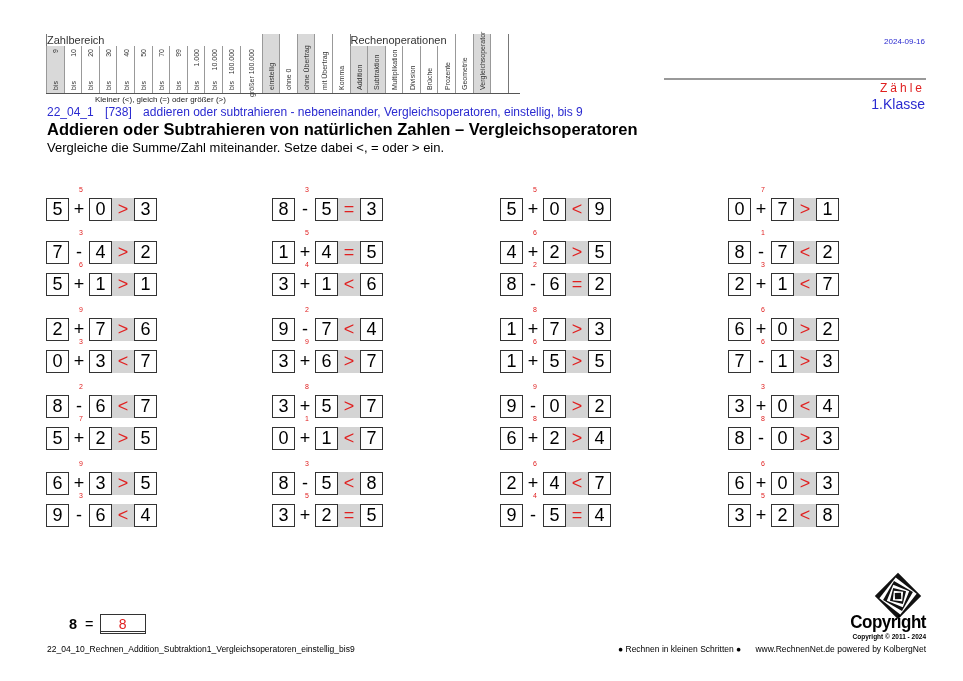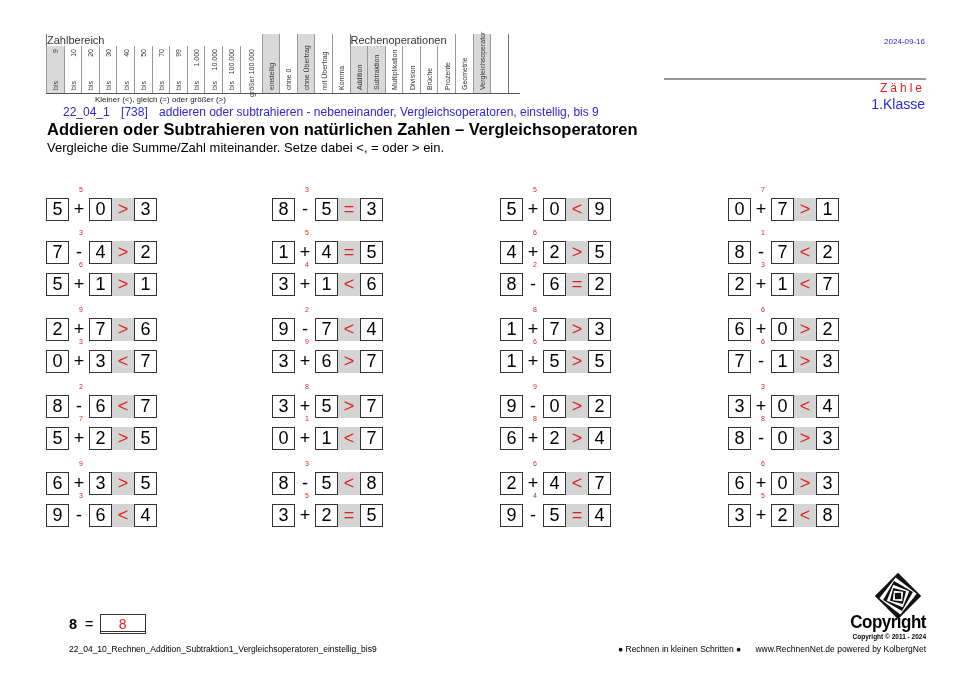--- a/index.html
+++ b/index.html
@@ -19,36 +19,36 @@
   .col.tall { margin-top: -12px; height: calc(100% + 12px); }
   .cat-end { border-left: 1px solid #777; width: 12px; margin-top: 0; }
 
   .compare-label { position: absolute; left: 47px; top: 95px; font-size: 8px; color: #222; margin-left: 48px; }
 
   .date { position: absolute; right: 38px; top: 37px; font-size: 8px; color: #2a2ad0; }
   .hr-line { position: absolute; left: 664px; top: 78px; width: 262px; height: 2px; background: #999; }
   .loesung { position: absolute; right: 38px; top: 81px; font-size: 12px; color: #e02020; letter-spacing: 3px; }
   .klasse { position: absolute; right: 38px; top: 96px; font-size: 14px; color: #2a2ad0; }
 
-  .subtitle { position: absolute; left: 47px; top: 105px; font-size: 12px; color: #2a2ad0; white-space: nowrap; margin-left: 16px; }
+  .subtitle { position: absolute; left: 47px; top: 105px; font-size: 12px; color: #2a2ad0; white-space: nowrap; }
   .subtitle span { margin-right: 8px; }
   .title { position: absolute; left: 47px; top: 120px; font-size: 16.5px; font-weight: bold; white-space: nowrap; }
   .instruction { position: absolute; left: 47px; top: 140px; font-size: 13px; white-space: nowrap; }
   .ex { position: absolute; height: 24px; display: flex; align-items: center; }
   .ex .hint { position: absolute; left: 30px; top: -11px; font-size: 7px; color: #e02020; width: 10px; text-align: center; }
   .box { width: 23px; height: 23px; border: 1.5px solid #333; font-size: 18px; line-height: 20px; text-align: center; background: #fff; }
   .op { width: 20px; text-align: center; font-size: 18px; line-height: 20px; }
   .cmp { width: 22px; height: 23px; background: #d4d4d4; color: #e02020; font-size: 18px; line-height: 22px; text-align: center; }
 
   
   .count { position: absolute; left: 47px; top: 614px; font-size: 14.5px; display: flex; align-items: center; white-space: nowrap; }
   .count .digit { font-weight: bold; margin-left: 22px; }
   .count .eq { margin-left: 8px; margin-right: 6px; }
   .count .ans { width: 46px; height: 20px; border: 1px solid #333; border-bottom: 3px double #333; color: #e02020; text-align: center; line-height: 18px; font-size: 14px; }
-  .filename { position: absolute; left: 47px; top: 644px; font-size: 8.5px; white-space: nowrap; margin-left: 22px; }
+  .filename { position: absolute; left: 47px; top: 644px; font-size: 8.5px; white-space: nowrap; }
   .slogan { position: absolute; left: 618px; top: 644px; font-size: 8.5px; white-space: nowrap; }
   .site { position: absolute; right: 37px; top: 644px; font-size: 8.5px; white-space: nowrap; }
   .logo { position: absolute; left: 872px; top: 572px; width: 52px; height: 48px; }
   .brand { position: absolute; right: 37px; top: 613px; font-size: 17px; font-weight: bold; letter-spacing: -0.5px; transform: scaleY(1.05); }
   .copyright { position: absolute; right: 37px; top: 633px; font-size: 6.5px; font-weight: bold; }
 </style>
 </head>
 <body>
 
 <div class="cat-table" id="cat-table">

